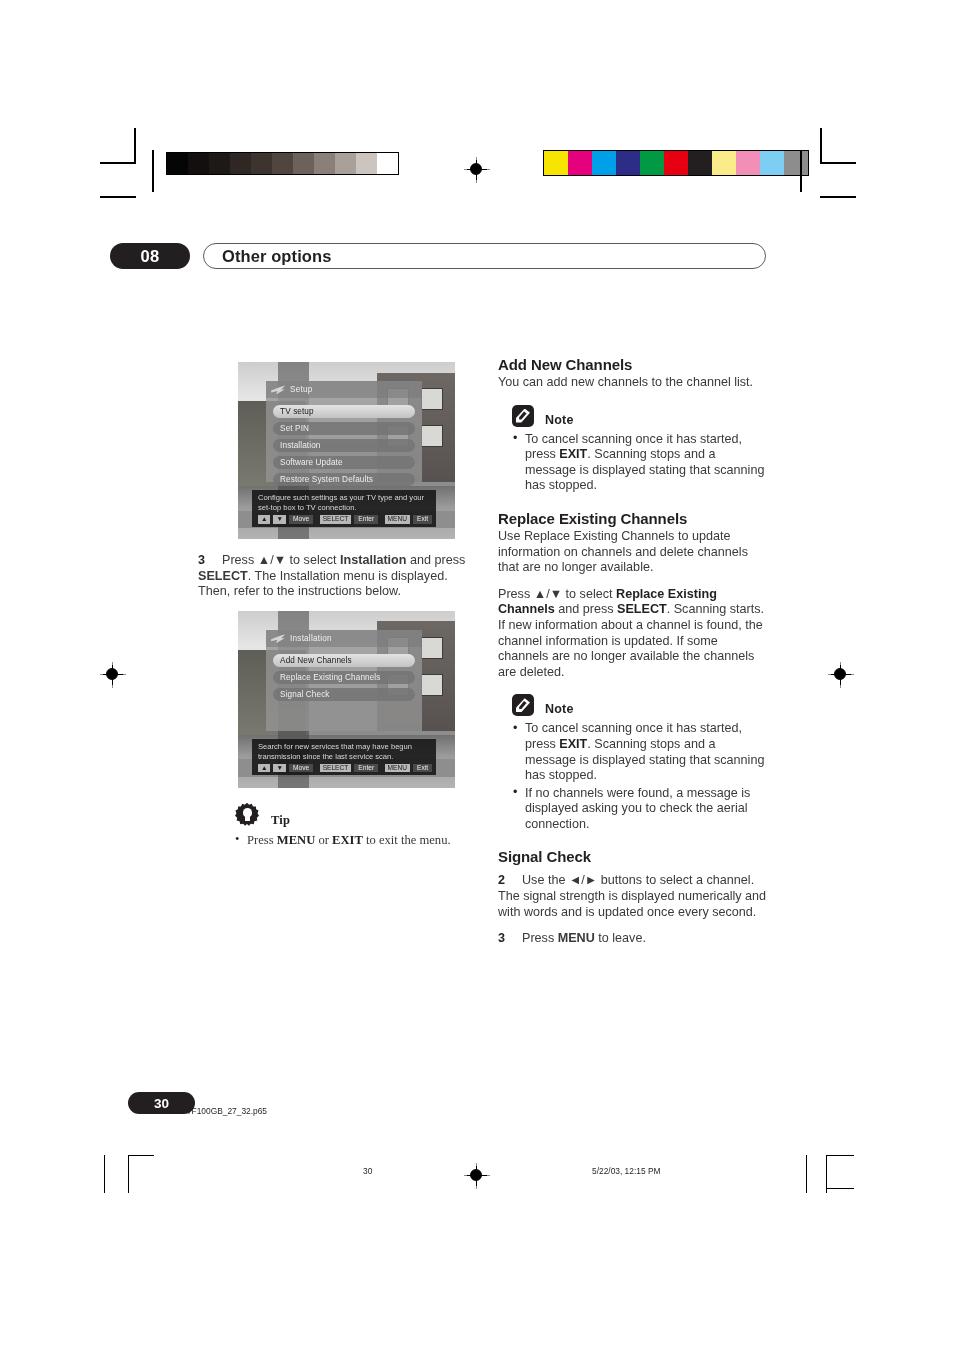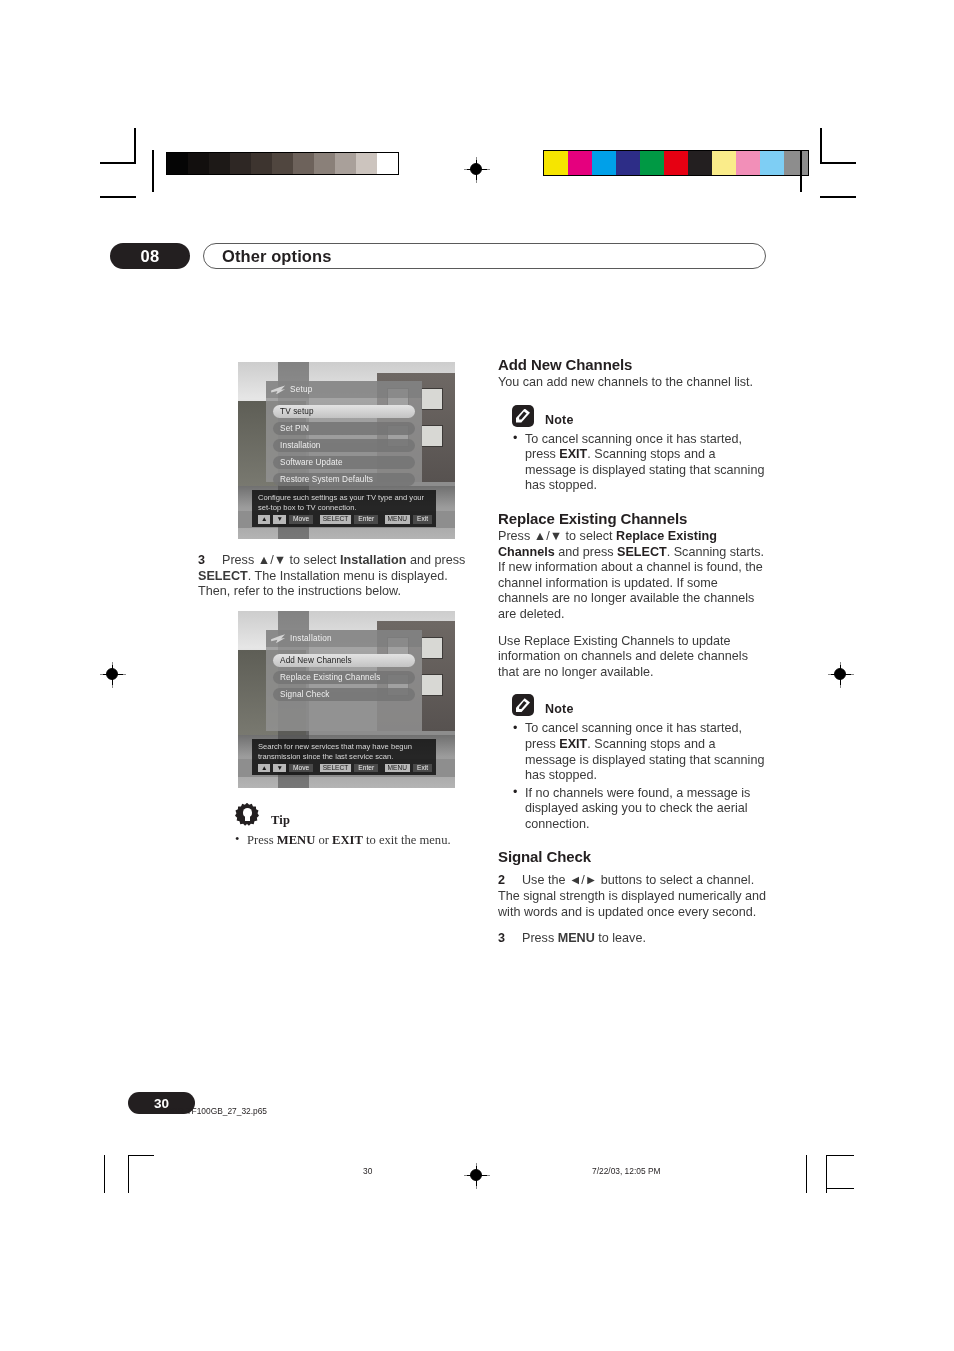--- a/index.html
+++ b/index.html
@@ -564,22 +564,22 @@
     <div class="callout-head">
       <span class="icon-note"></span>
       <span class="label">Note</span>
     </div>
     <ul class="bullets">
       <li>To cancel scanning once it has started, press <b>EXIT</b>. Scanning stops and a message is displayed stating that scanning has stopped.</li>
     </ul>
   </div>
 
   <h2 class="section-head spaced">Replace Existing Channels</h2>
+  <p class="body-text">Use Replace Existing Channels to update information on channels and delete channels that are no longer available.</p>
   <p class="body-text">Press ▲/▼ to select <b>Replace Existing Channels</b> and press <b>SELECT</b>. Scanning starts. If new information about a channel is found, the channel information is updated. If some channels are no longer available the channels are deleted.</p>
-  <p class="body-text">Use Replace Existing Channels to update information on channels and delete channels that are no longer available.</p>
 
   <div class="callout" style="margin-left:14px;">
     <div class="callout-head">
       <span class="icon-note"></span>
       <span class="label">Note</span>
     </div>
     <ul class="bullets">
       <li>To cancel scanning once it has started, press <b>EXIT</b>. Scanning stops and a message is displayed stating that scanning has stopped.</li>
       <li>If no channels were found, a message is displayed asking you to check the aerial connection.</li>
     </ul>
@@ -602,21 +602,21 @@
   <div class="footer-rule" style="left:104px; top:1155px; width:1.4px; height:38px;"></div>
   <div class="footer-rule" style="left:128px; top:1155px; width:26px; height:1.4px;"></div>
   <div class="footer-rule" style="left:806px; top:1155px; width:1.4px; height:38px;"></div>
   <div class="footer-rule" style="left:826px; top:1155px; width:1.4px; height:38px;"></div>
   <div class="footer-rule" style="left:826px; top:1155px; width:28px; height:1.4px;"></div>
   <div class="footer-rule" style="left:826px; top:1188px; width:28px; height:1.4px;"></div>
 </div>
 
 <div class="footer-text" style="left:166px; top:1106px;">DBR-TF100GB_27_32.p65</div>
 <div class="footer-text" style="left:363px; top:1166px;">30</div>
-<div class="footer-text" style="left:592px; top:1166px;">7/22/03, 12:05 PM</div>
+<div class="footer-text" style="left:592px; top:1166px;">5/22/03, 12:15 PM</div>
 
 <div class="reg-target" style="left:464px; top:1163px;">
   <div class="vline"></div>
     <div class="hline"></div>
   <div class="vline2"></div>
     <div class="hline2"></div>
   <div class="ring"></div>
 </div>
 
 </body></html>

